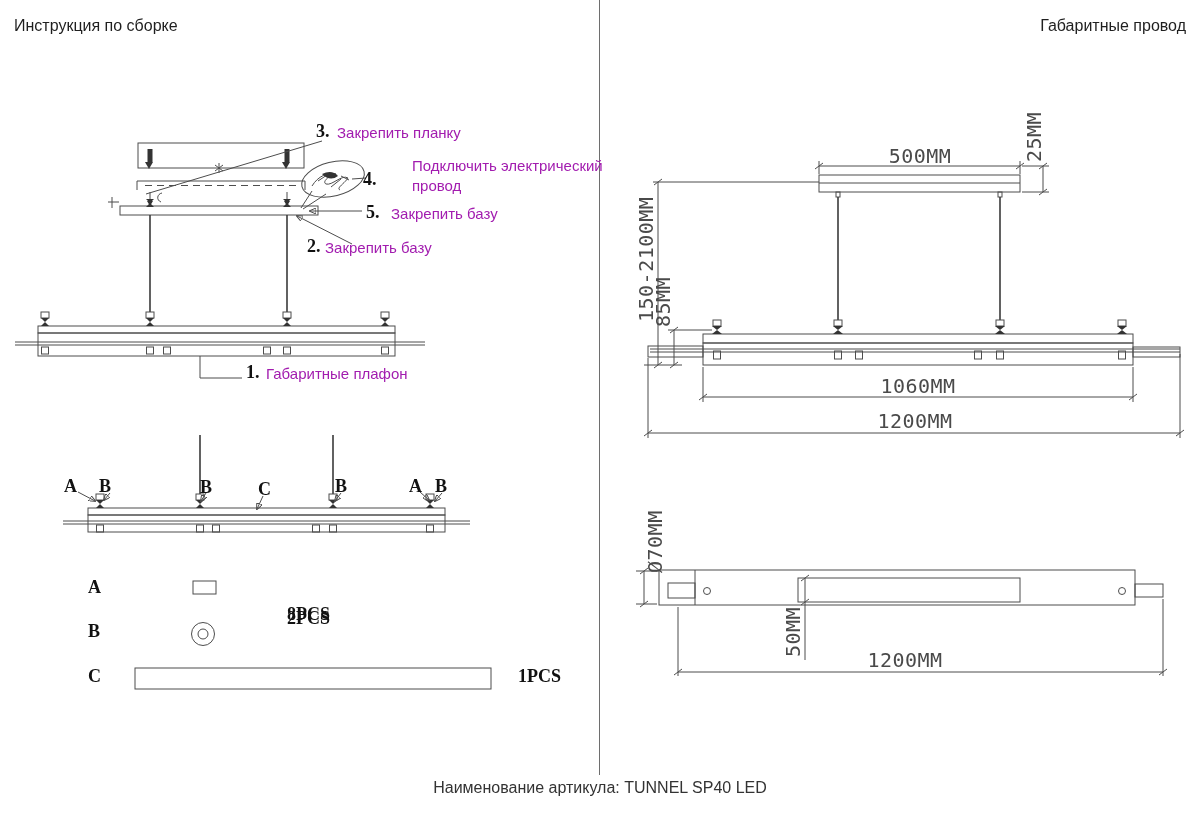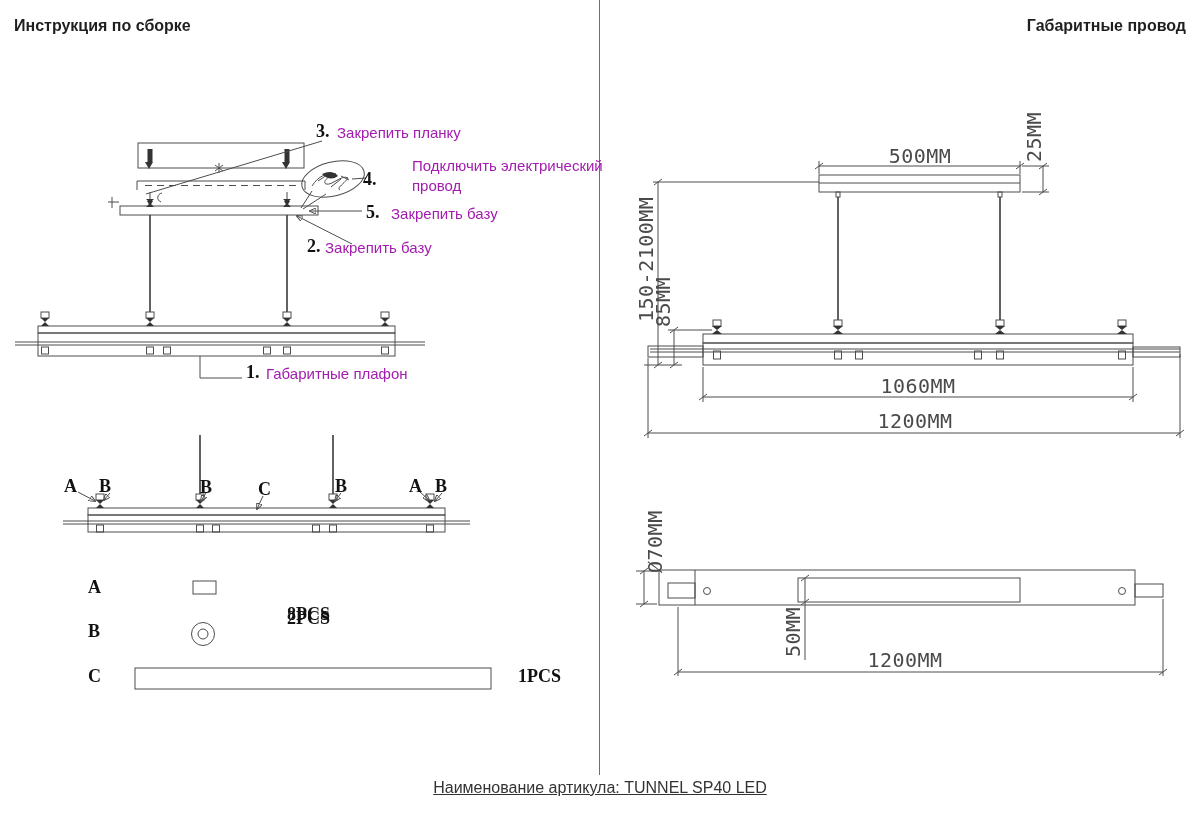--- a/index.html
+++ b/index.html
@@ -1,24 +1,24 @@
 <!DOCTYPE html>
 <html><head>
 <meta charset="utf-8">
 <style>
   html,body{margin:0;padding:0;background:#fff;}
   .page{position:relative;width:1200px;height:828px;background:#fff;overflow:hidden;
         font-family:"Liberation Sans",sans-serif;color:#2a2a2a;}
   .divider{position:absolute;left:599px;top:0;width:1px;height:775px;background:#6e6e6e;}
   .lbl{position:absolute;white-space:nowrap;font-size:15px;color:#a21caf;}
-  .title{font-size:16px;color:#1f1f1f;font-weight:bold;}
+  .title{font-size:16px;color:#1f1f1f;}
   .num{font-family:"Liberation Serif",serif;font-weight:700;font-size:18px;color:#111;}
   .cal{position:absolute;font-family:"Liberation Serif",serif;font-weight:700;font-size:18px;color:#111;white-space:nowrap;}
   .wrap{white-space:normal;width:207px;line-height:20px;margin-left:28px;}
-  .footer{position:absolute;left:0;right:0;top:779px;text-align:center;font-size:16px;color:#333;text-decoration:underline;}
+  .footer{position:absolute;left:0;right:0;top:779px;text-align:center;font-size:16px;color:#333;}
   svg{position:absolute;top:0;overflow:visible;}
   .art line,.art path,.art rect,.art ellipse,.art circle,.art polyline{stroke:#4d4d4d;stroke-width:1;fill:none;}
   .art .fill{fill:#333;stroke:none;}
   .art .thick{stroke-width:1.6;stroke:#3a3a3a;}
   .art text{font-family:"DejaVu Sans Mono",monospace;font-size:20px;letter-spacing:0.5px;
             fill:#4a4a4a;stroke:none;}
 </style>
 </head>
 <body>
 

